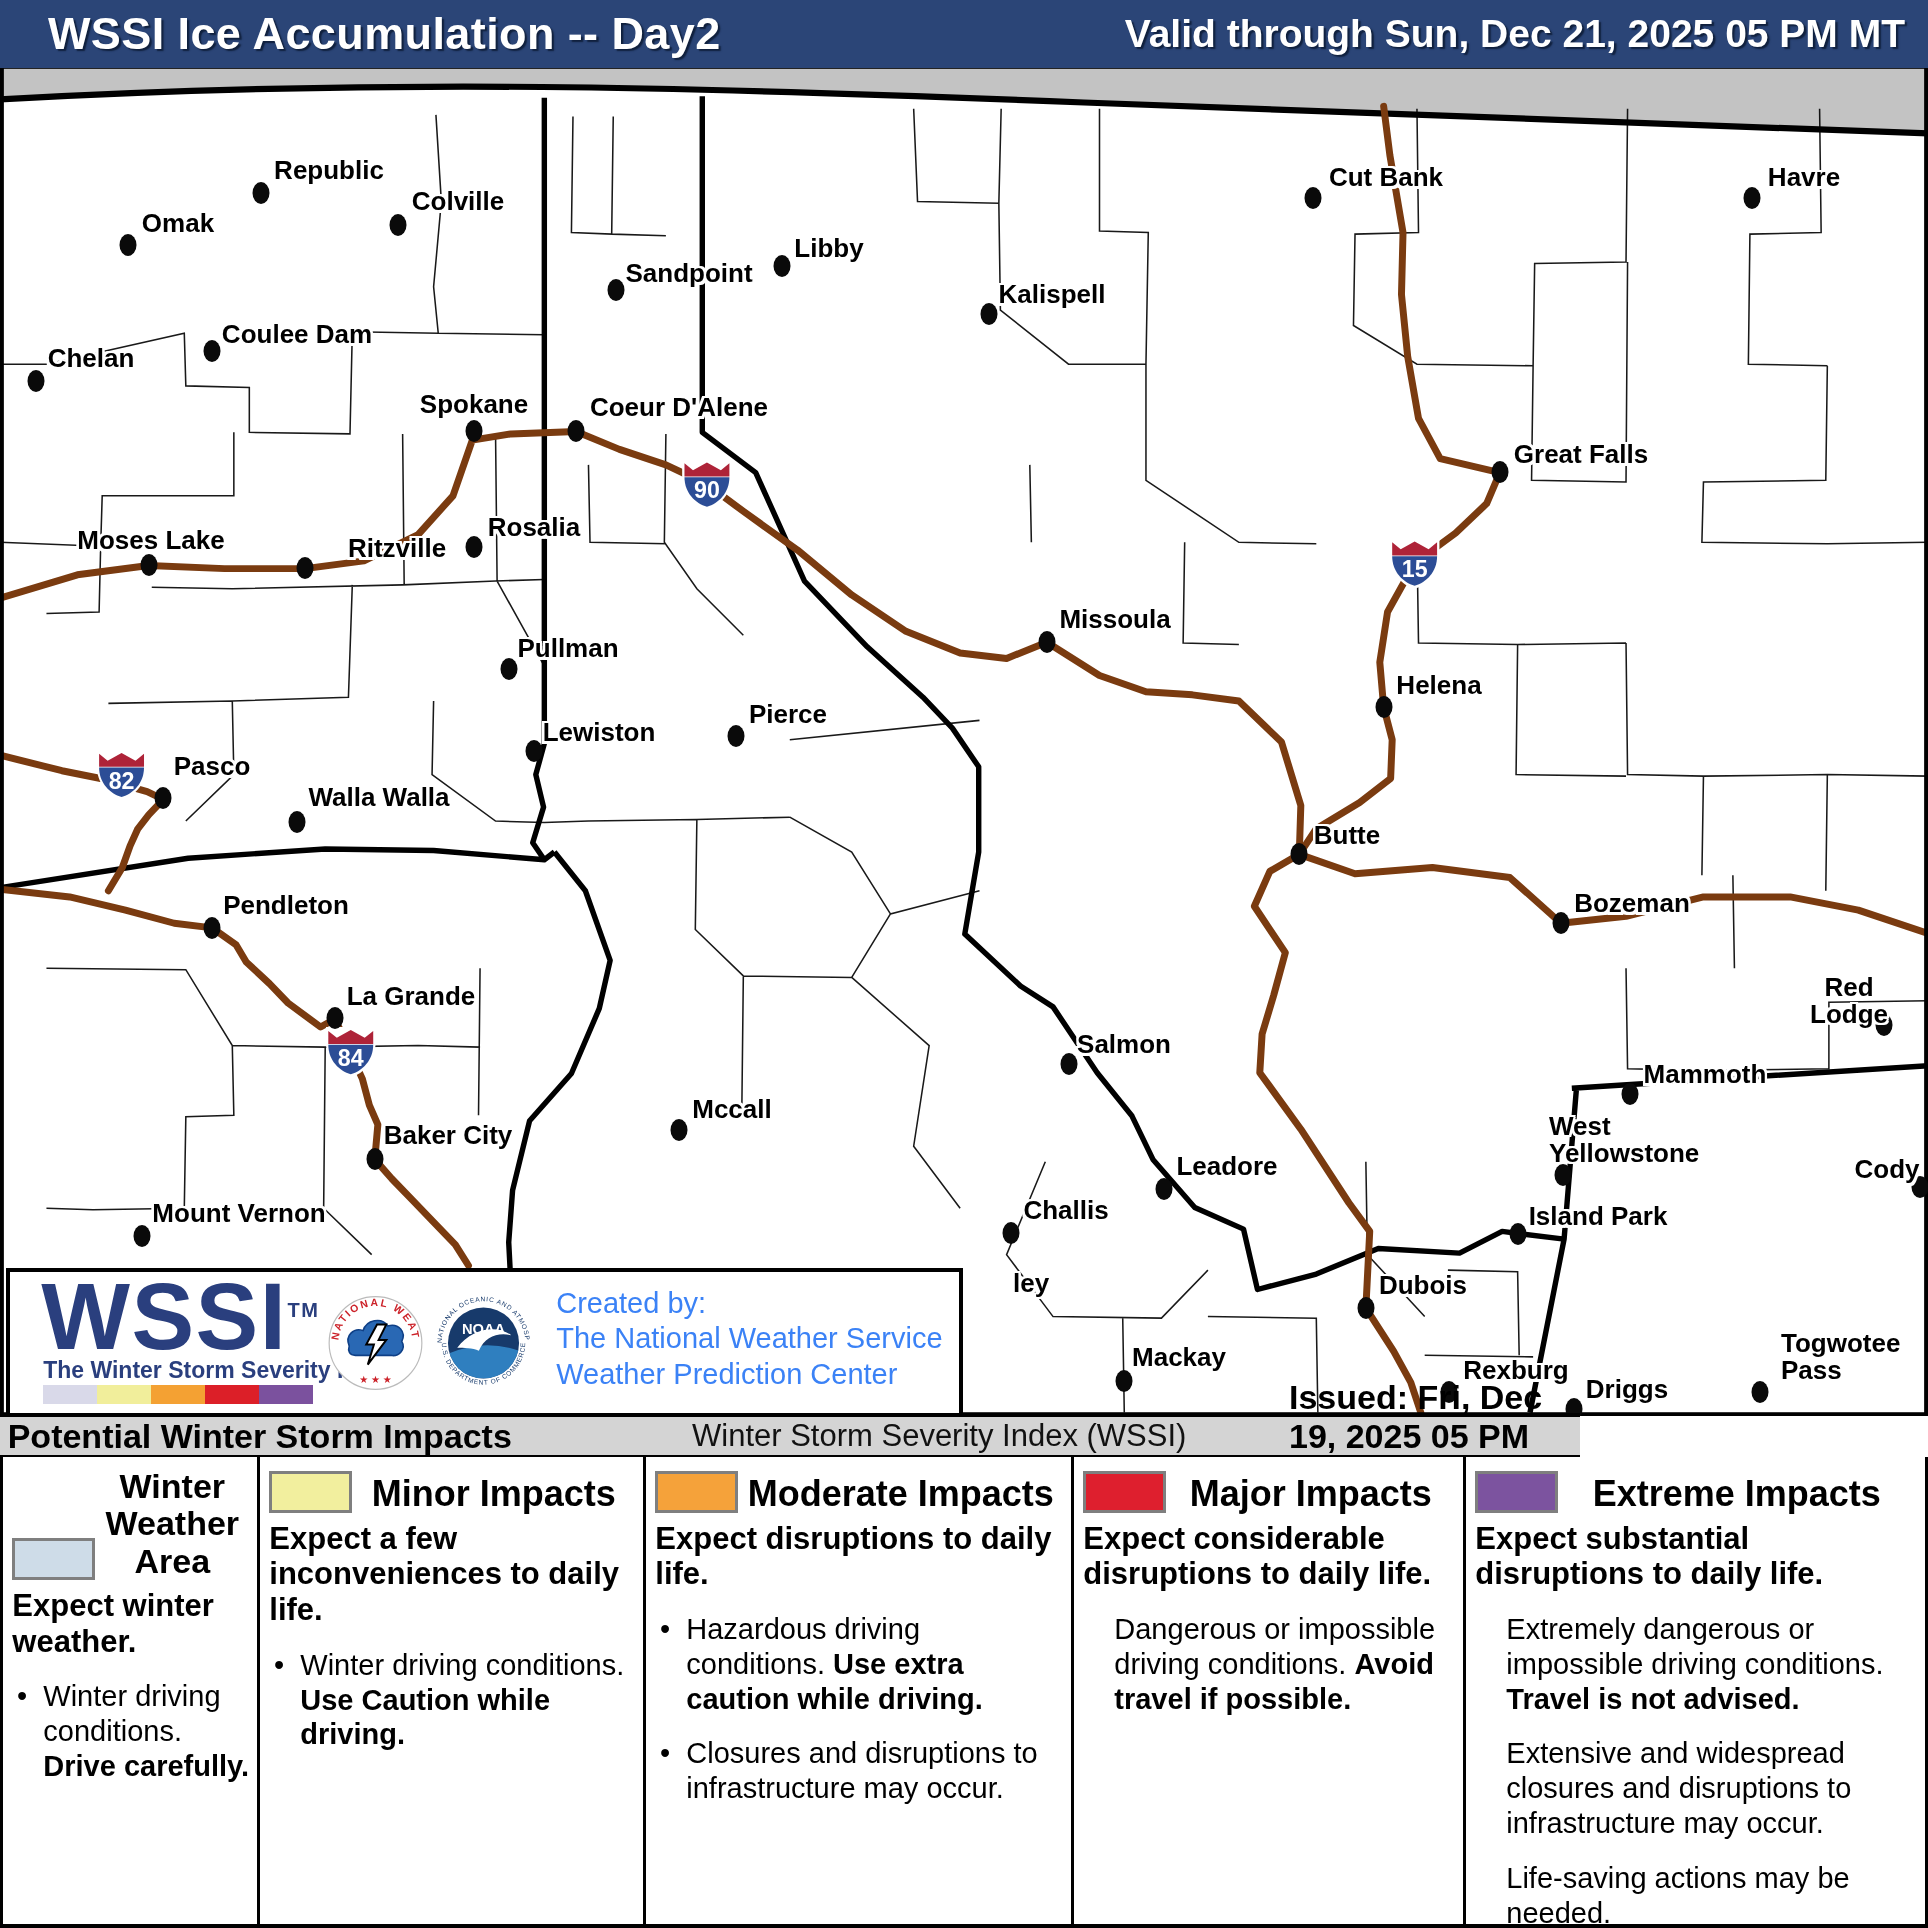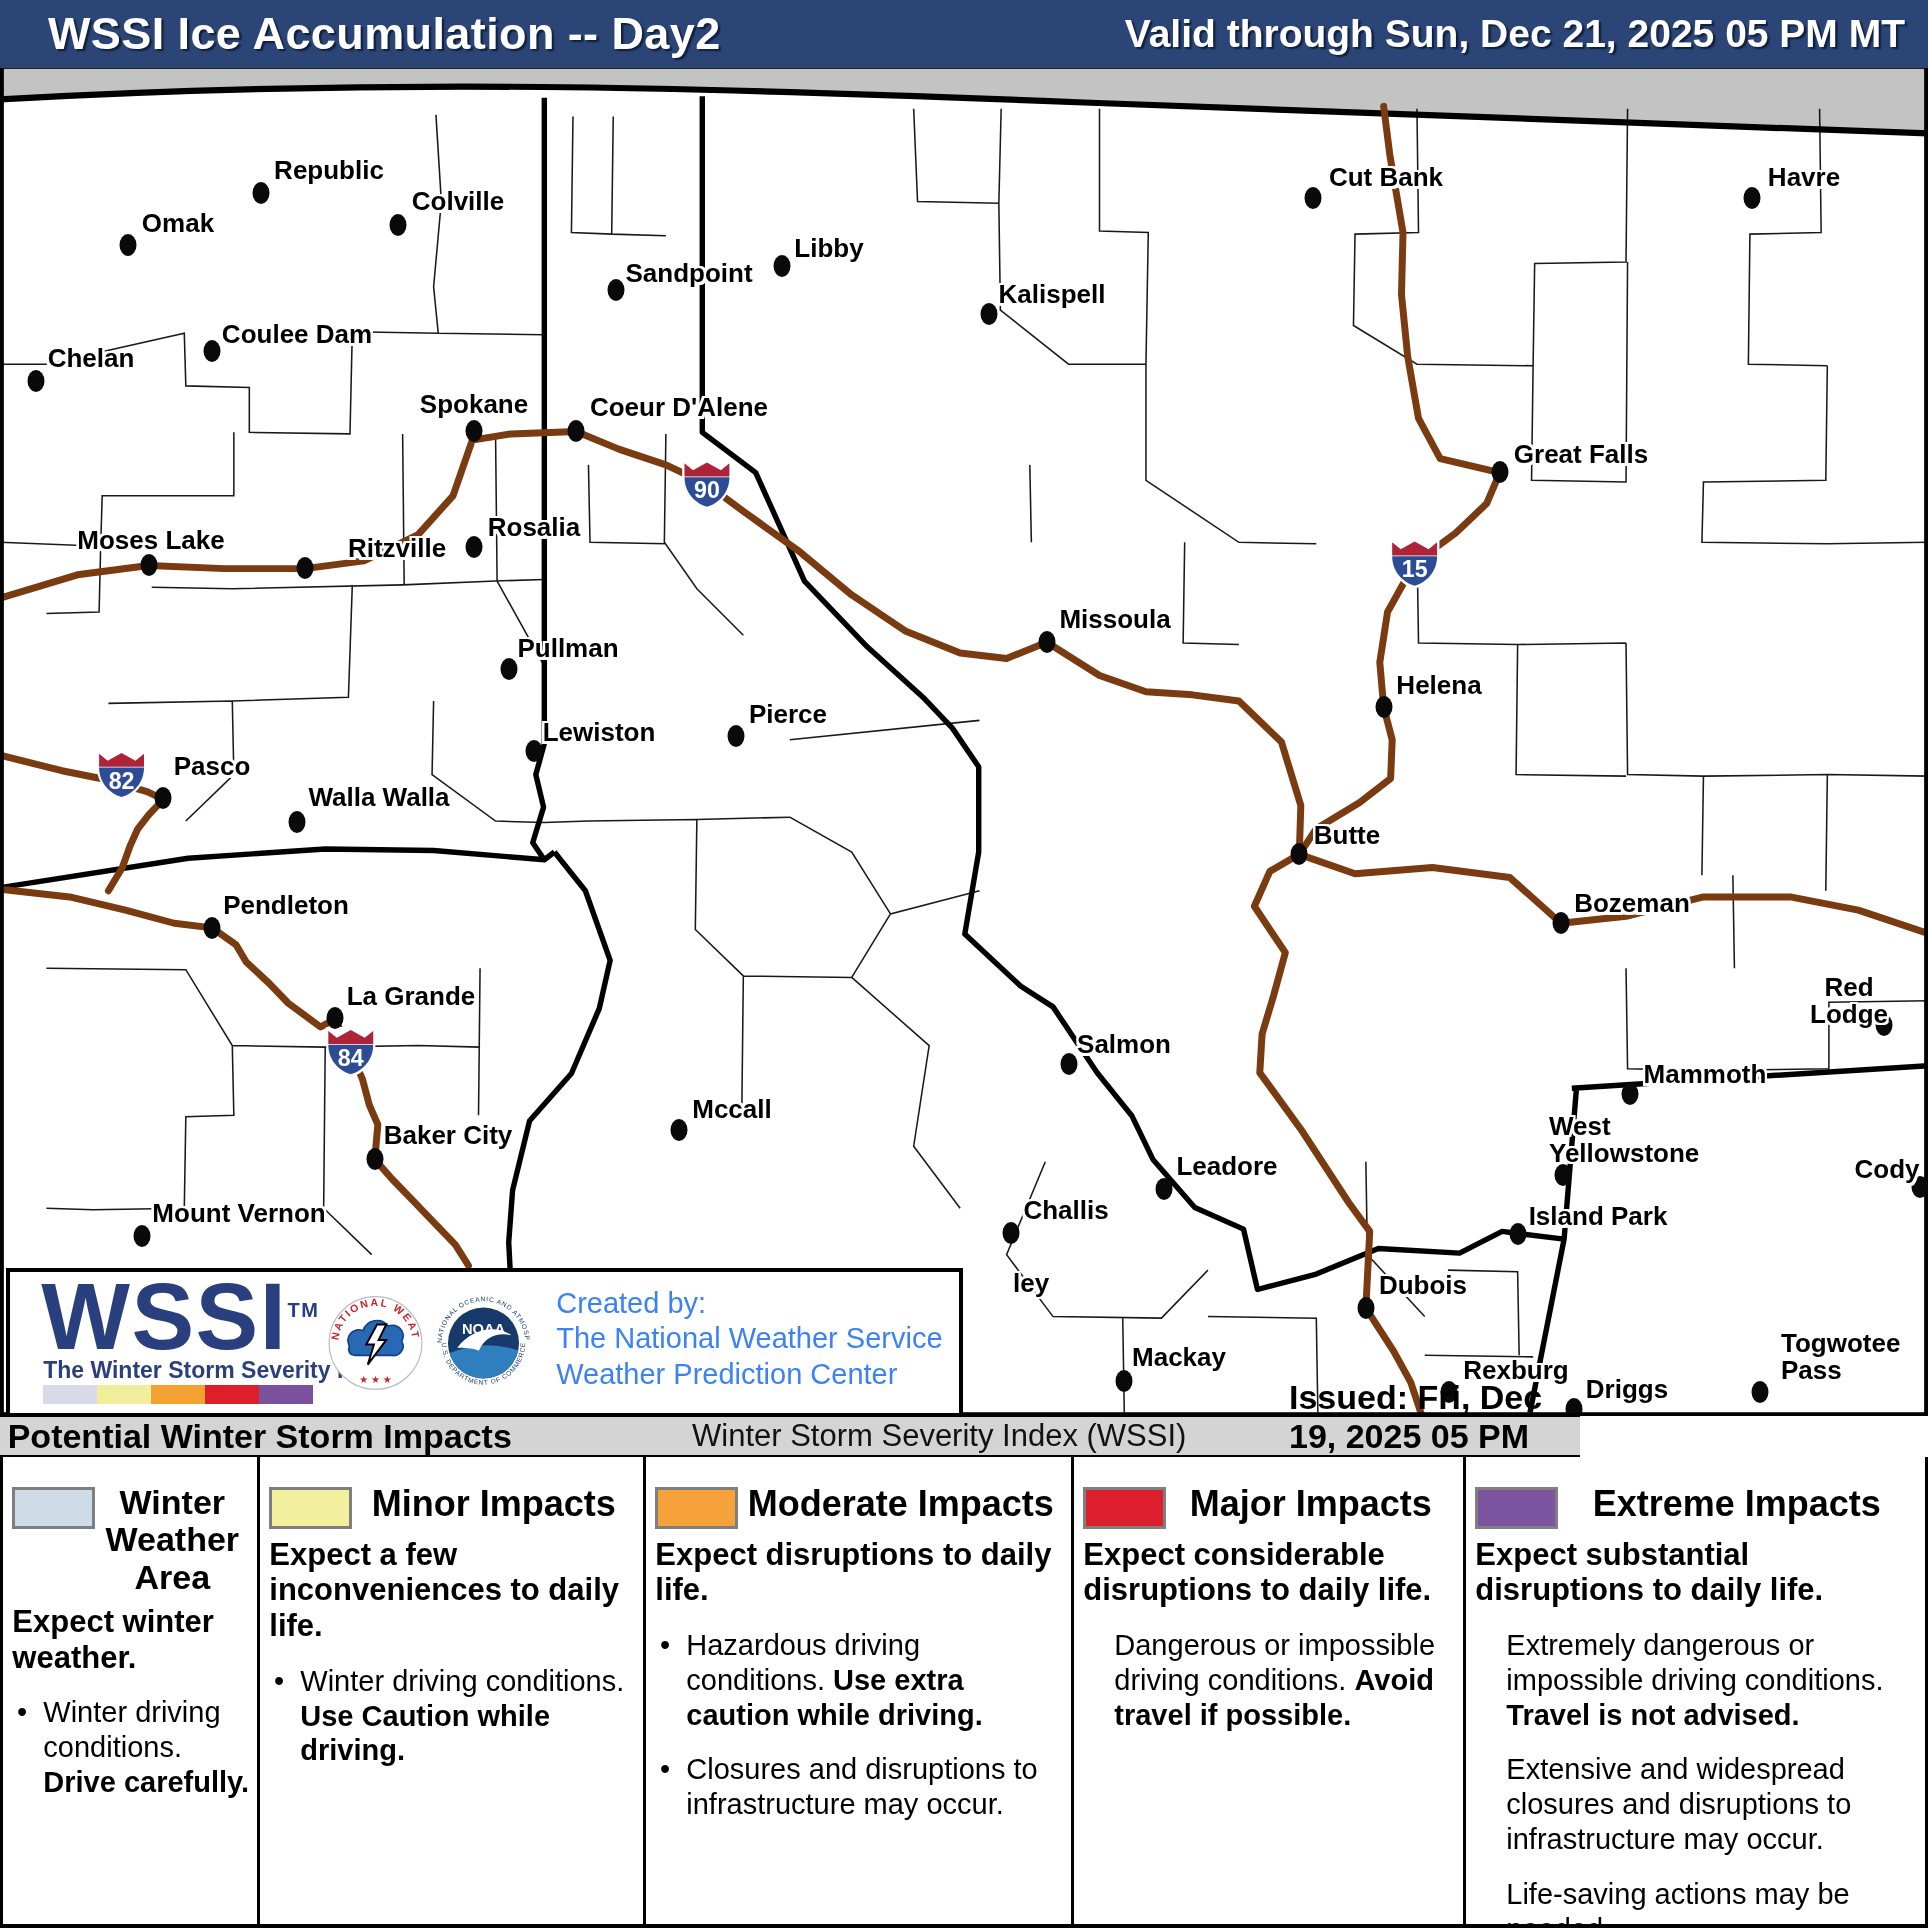--- a/index.html
+++ b/index.html
@@ -39,21 +39,21 @@
               display:flex;align-items:center;}
   .issued-left{font-size:34px;font-weight:bold;color:#000;margin-left:7.7px;}
   .issued-center{font-size:31px;color:#111;position:absolute;left:692px;}
   .issued-right{font-size:34px;font-weight:bold;color:#000;position:absolute;left:1289px;}
   
   .legend{position:absolute;left:0;top:1457px;width:1928px;height:471px;background:#fff;z-index:40;
           box-sizing:border-box;border-left:3.9px solid #000;border-right:3.9px solid #000;border-bottom:4.6px solid #000;
           display:flex;}
   .leg-col{position:relative;box-sizing:border-box;padding:11px 7.7px 7.7px 9.3px;}
   .leg-col + .leg-col{border-left:3.9px solid #000;}
-  .leg-head{display:flex;align-items:flex-start;margin-top:16px;}
+  .leg-head{display:flex;align-items:flex-end;}
   .leg-swatch{flex:0 0 auto;width:77px;height:36px;border:3.9px solid #7F7F7F;margin-top:3.1px;}
   .leg-title{flex:1;text-align:center;font-size:36px;font-weight:bold;color:#000;line-height:1.1;}
   .leg-lead{font-size:31px;font-weight:bold;color:#000;line-height:1.15;margin-top:7.7px;}
   .leg-item{position:relative;font-size:29px;color:#000;line-height:1.2;margin-top:20px;padding-left:31px;}
   .leg-item .marker{position:absolute;left:4.6px;top:0;}
   .leg-item b{font-weight:bold;}
 </style>
 </head>
 <body>
 

